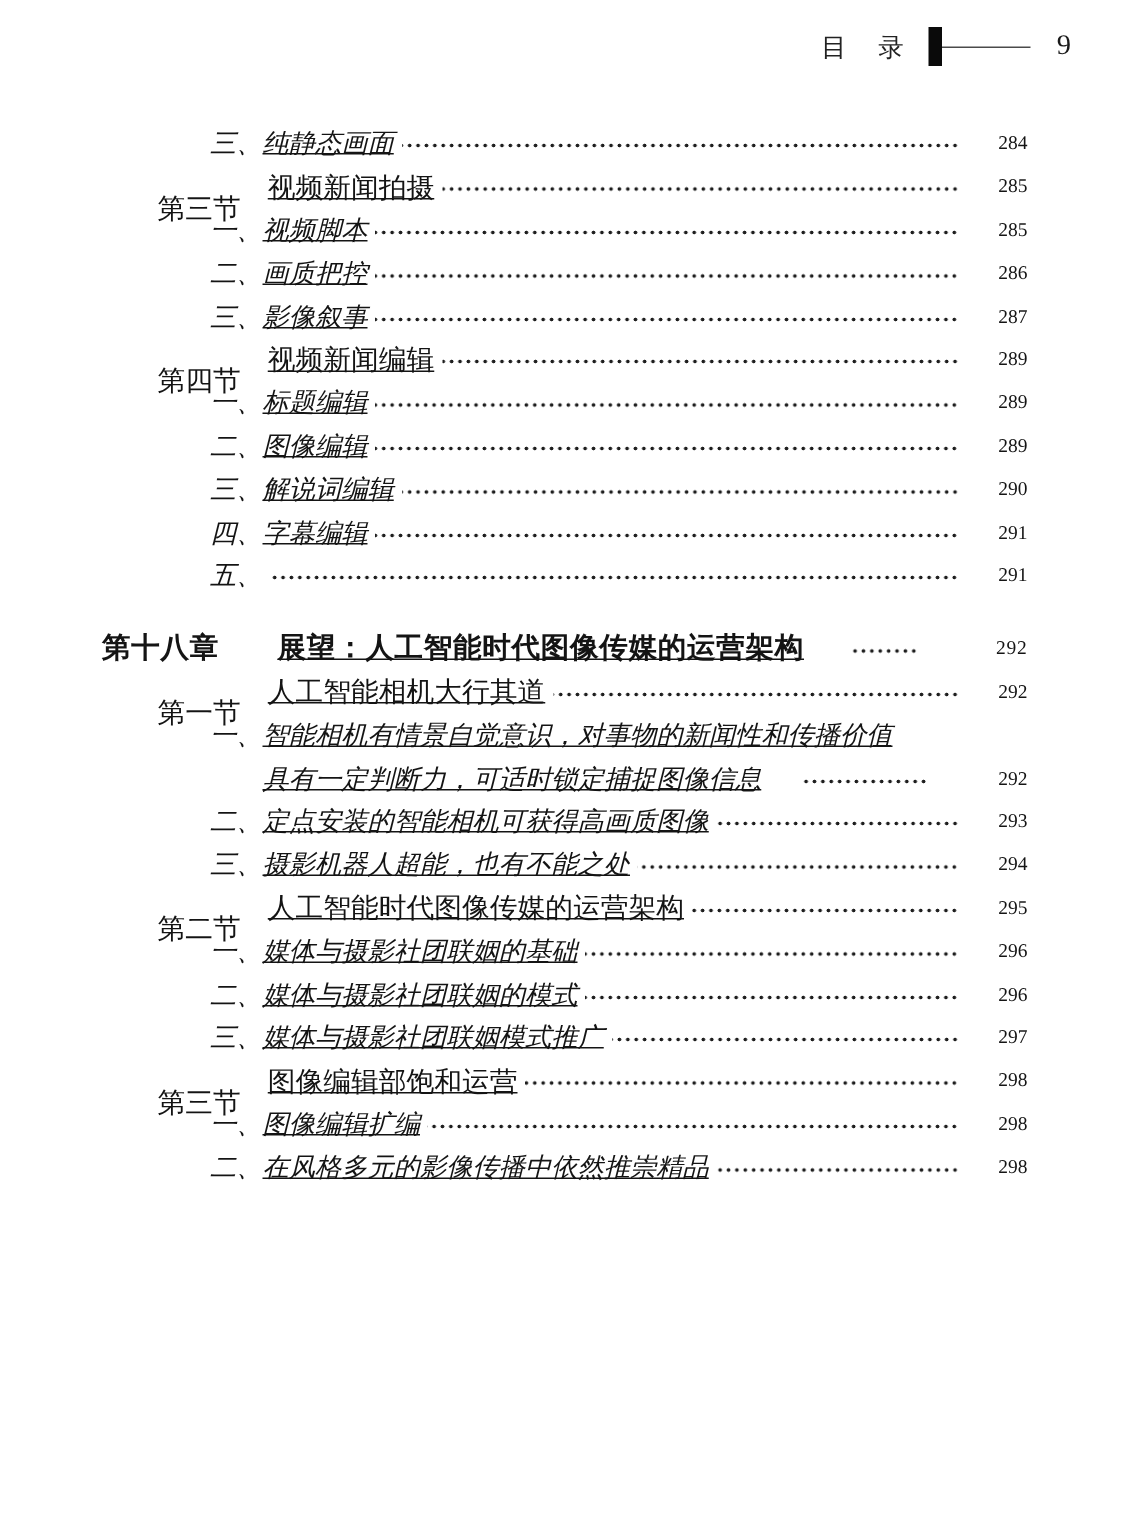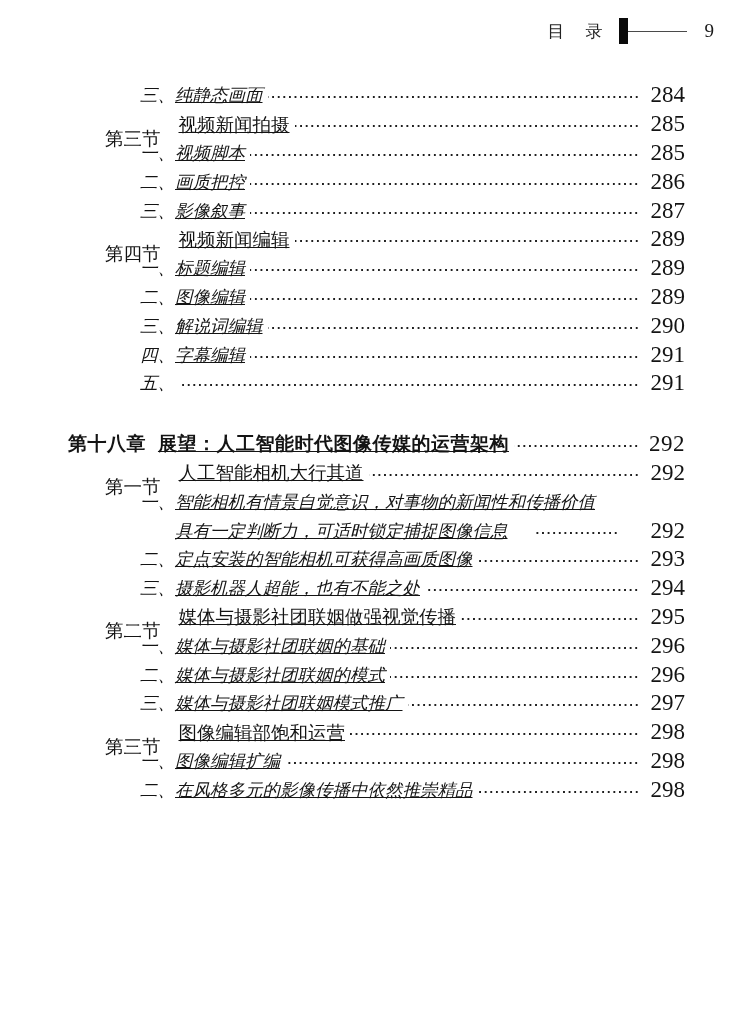--- a/index.html
+++ b/index.html
@@ -78,40 +78,40 @@
     font-size: 17.5px;
     font-style: italic; 
   }
   .type-item2 {
     padding-left: 107px;
     font-size: 17.5px;
     font-style: italic;
     gap: 21px;
   }
 
-  .gap-before { margin-top: 32px; }
+  .gap-before { margin-top: 20px; gap: 27px; }
 
   .leader {
     flex: 1;
     height: 6px;
     margin: 4px 6px 0 5px;
     background-image: radial-gradient(circle, #1e1e1e 1.05px, rgba(0,0,0,0) 1.45px);
     background-size: 5.6px 6px;
     background-repeat: repeat-x;
     background-position: right center;
     min-width: 12px;
   }
   .pageno {
     flex: none;
     width: 40px;
     text-align: right;
     font-family: "Liberation Serif", serif;
     font-style: normal;
     font-weight: normal;
-    font-size: 23px;
+    font-size: 13px;
     color: #141414;
   }
 </style>
 </head>
 <body>
 
 <div class="page">
 
   <div class="header">
     <span class="tchar">目</span>
@@ -217,21 +217,21 @@
     <span class="pageno">293</span>
   </div>
       <div class="toc-row type-item">
     <span class="num">三、</span>
     <span class="title">摄影机器人超能，也有不能之处</span>
     <span class="leader"></span>
     <span class="pageno">294</span>
   </div>
       <div class="toc-row type-section">
     <span class="num">第二节</span>
-    <span class="title">媒体与摄影社团联姻做强视觉传播</span>
+    <span class="title">人工智能时代图像传媒的运营架构</span>
     <span class="leader"></span>
     <span class="pageno">295</span>
   </div>
       <div class="toc-row type-item">
     <span class="num">一、</span>
     <span class="title">媒体与摄影社团联姻的基础</span>
     <span class="leader"></span>
     <span class="pageno">296</span>
   </div>
       <div class="toc-row type-item">

